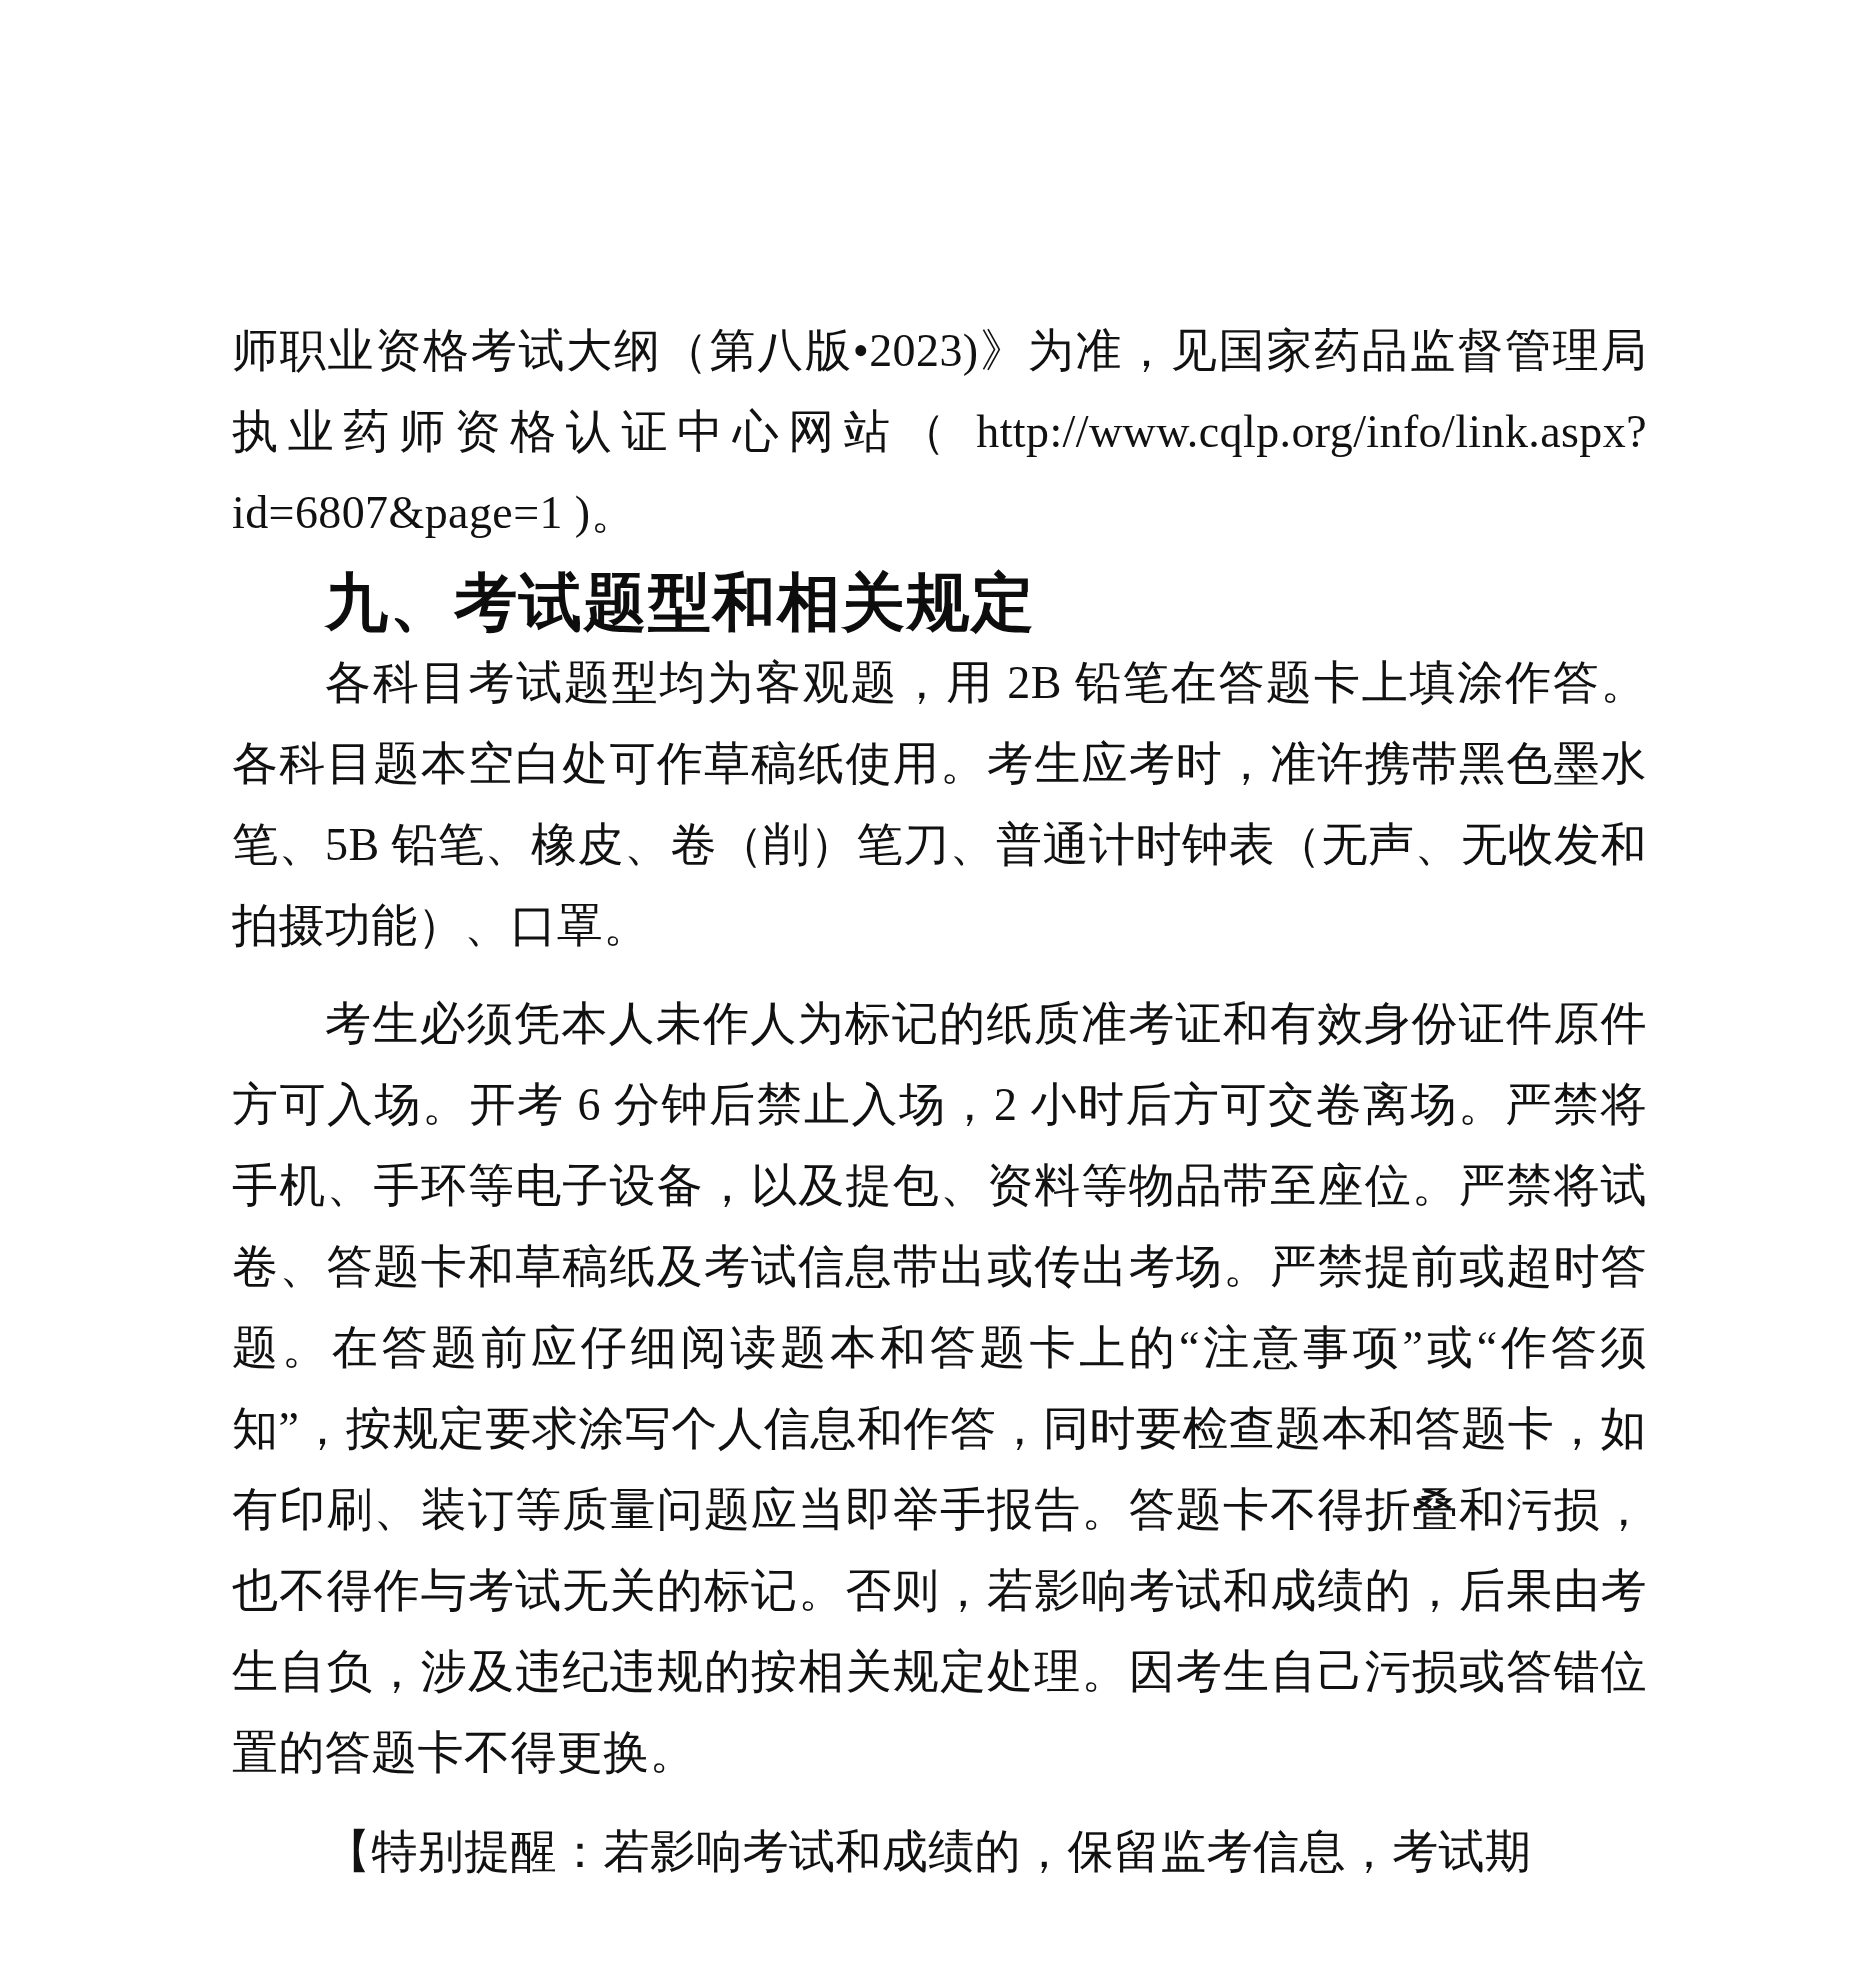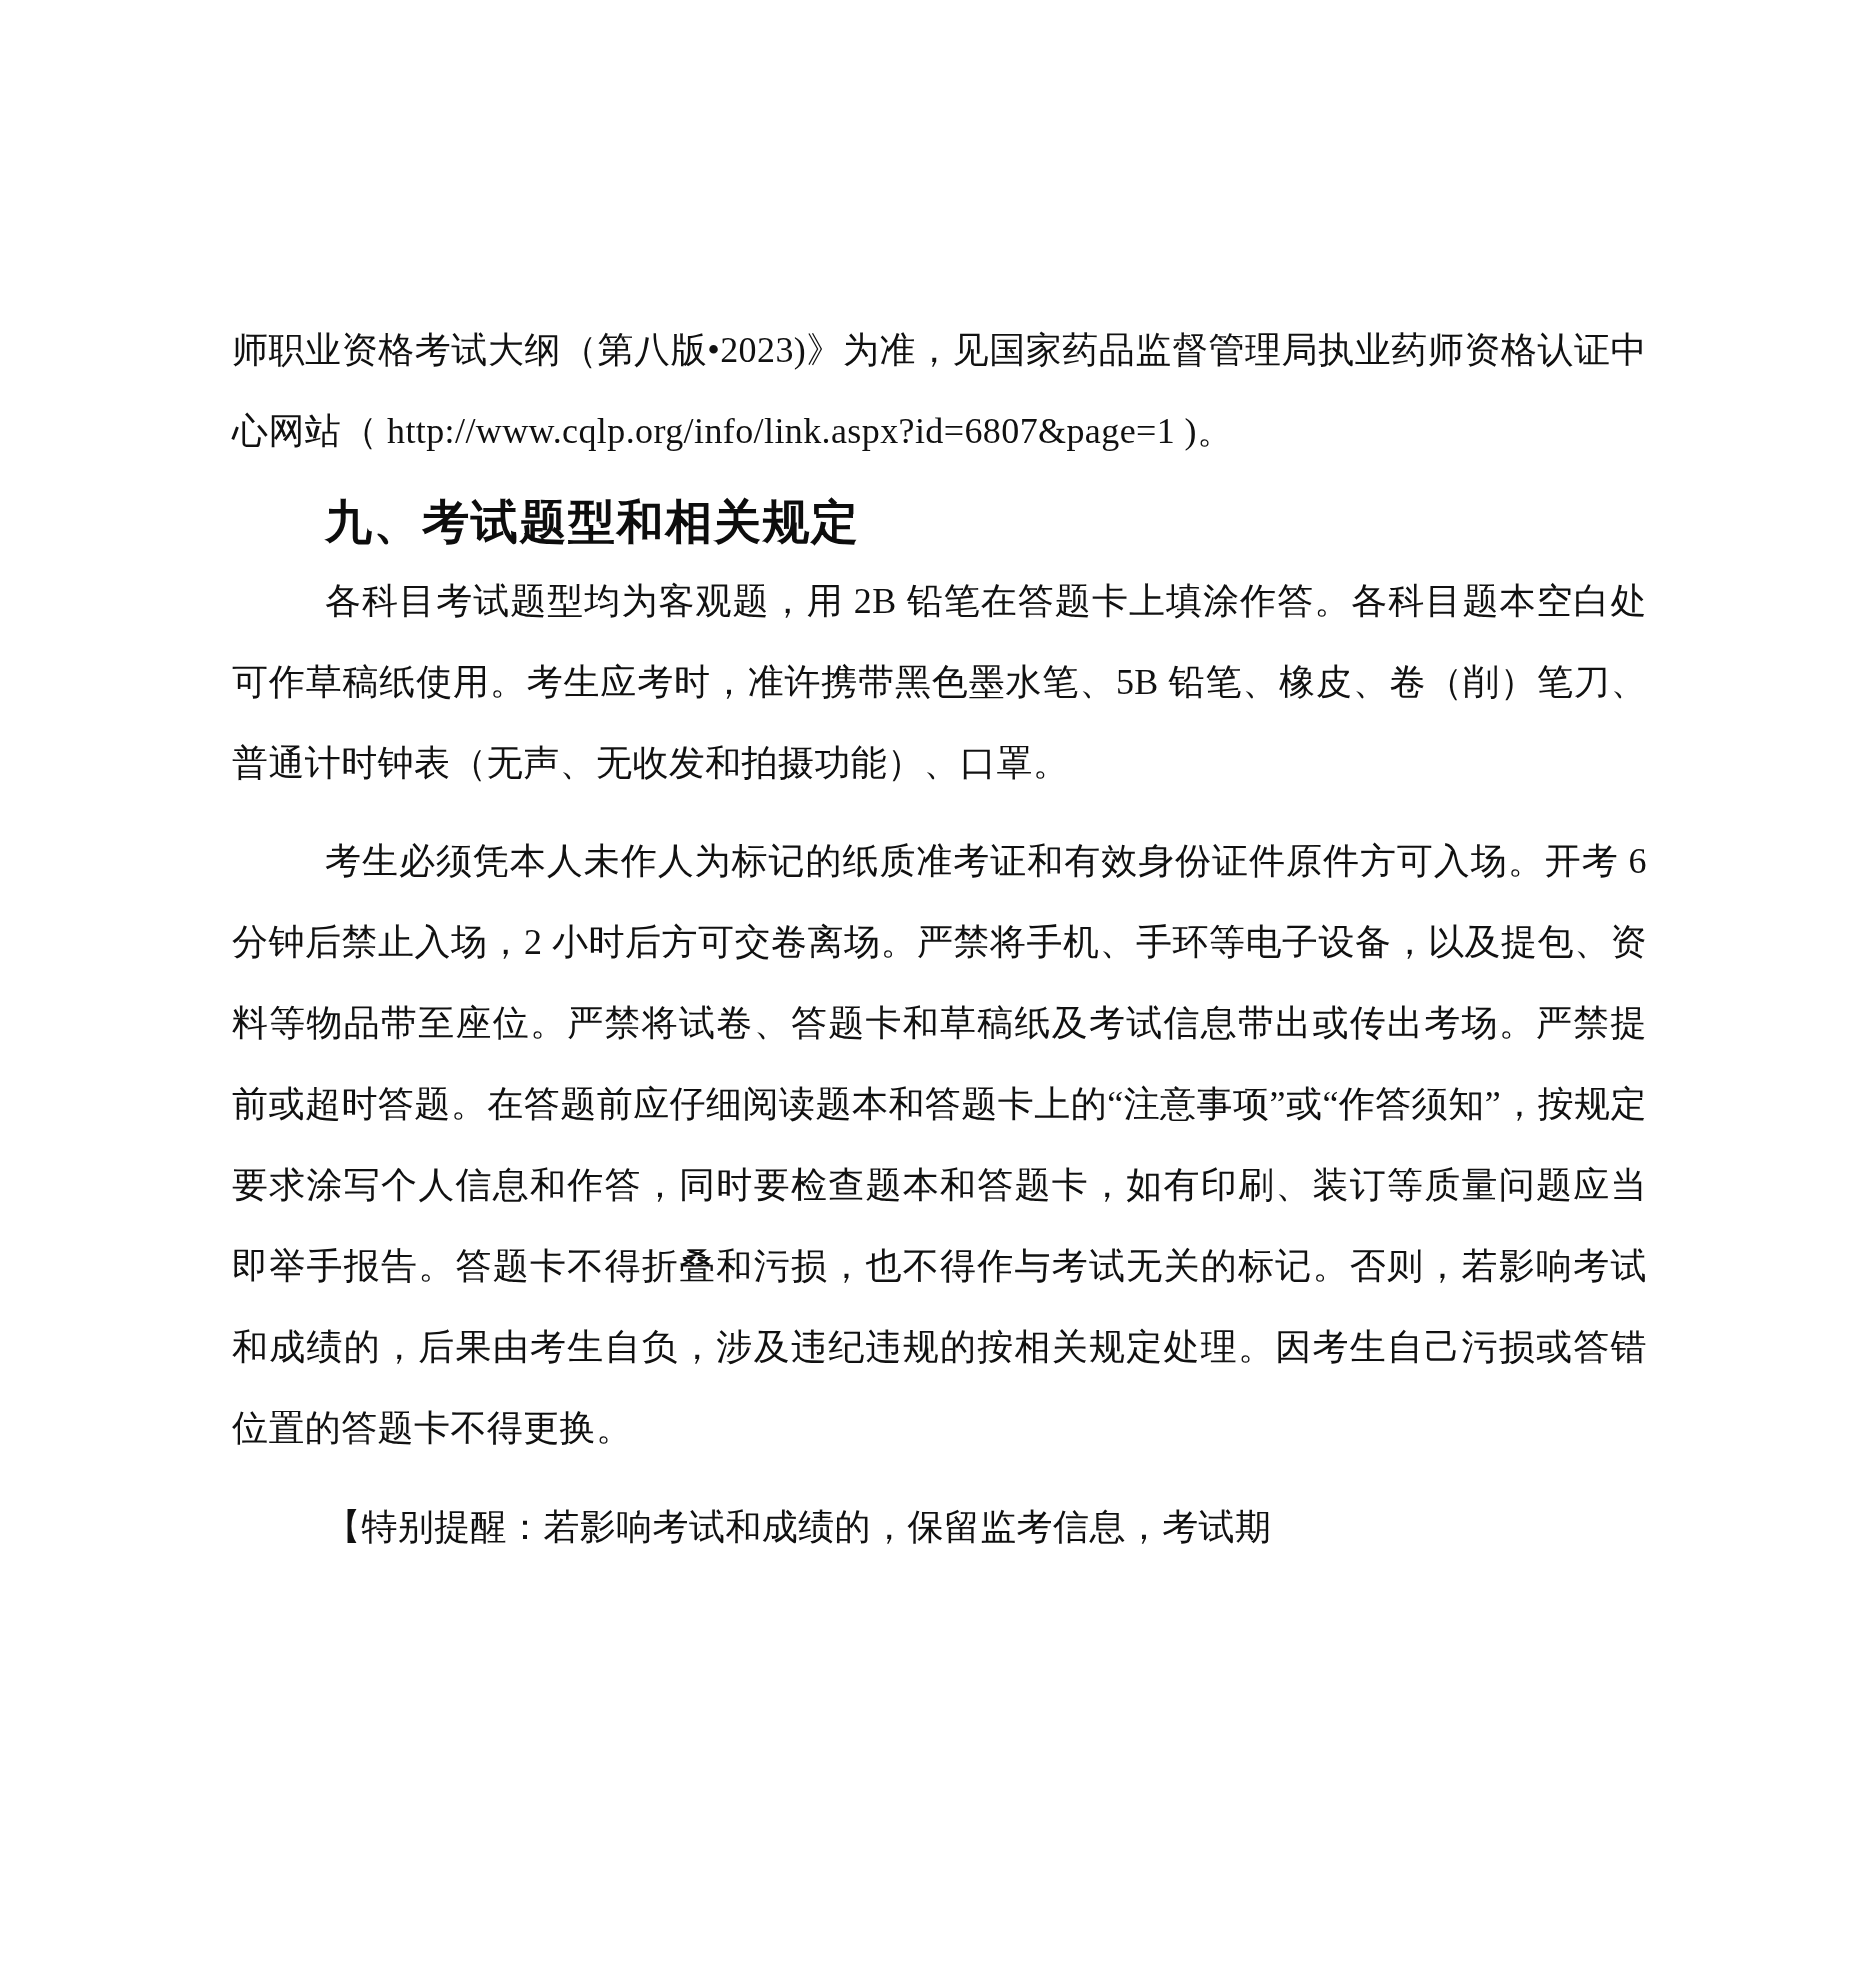--- a/index.html
+++ b/index.html
@@ -24,41 +24,41 @@
     background: #ffffff;
   }
   .content {
     position: absolute;
     left: 232px;
     top: 310px;
     width: 1415px;
   }
   
   .para {
-    font-size: 36px;
+    font-size: 46px;
     line-height: 81px;
     letter-spacing: 0.4px;
     text-align: justify;
     text-justify: inter-ideograph;
     margin: 0 0 0 0;
     color: #111111;
   }
   .para.cont {
     text-indent: 0;
   }
   .para.indent {
     text-indent: 93px;
   }
   .gap-small { height: 10.2px; }
   .gap-med { height: 17.3px; }
 
   h2.section-heading {
     font-family: "DejaVu Sans", "Liberation Sans", sans-serif;
     font-weight: bold;
-    font-size: 47px;
+    font-size: 63px;
     line-height: 79px;
     margin: 0;
     padding: 0;
     text-indent: 93px;
     letter-spacing: 1.6px;
     color: #0d0d0d;
   }
 </style>
 </head>
 <body>

